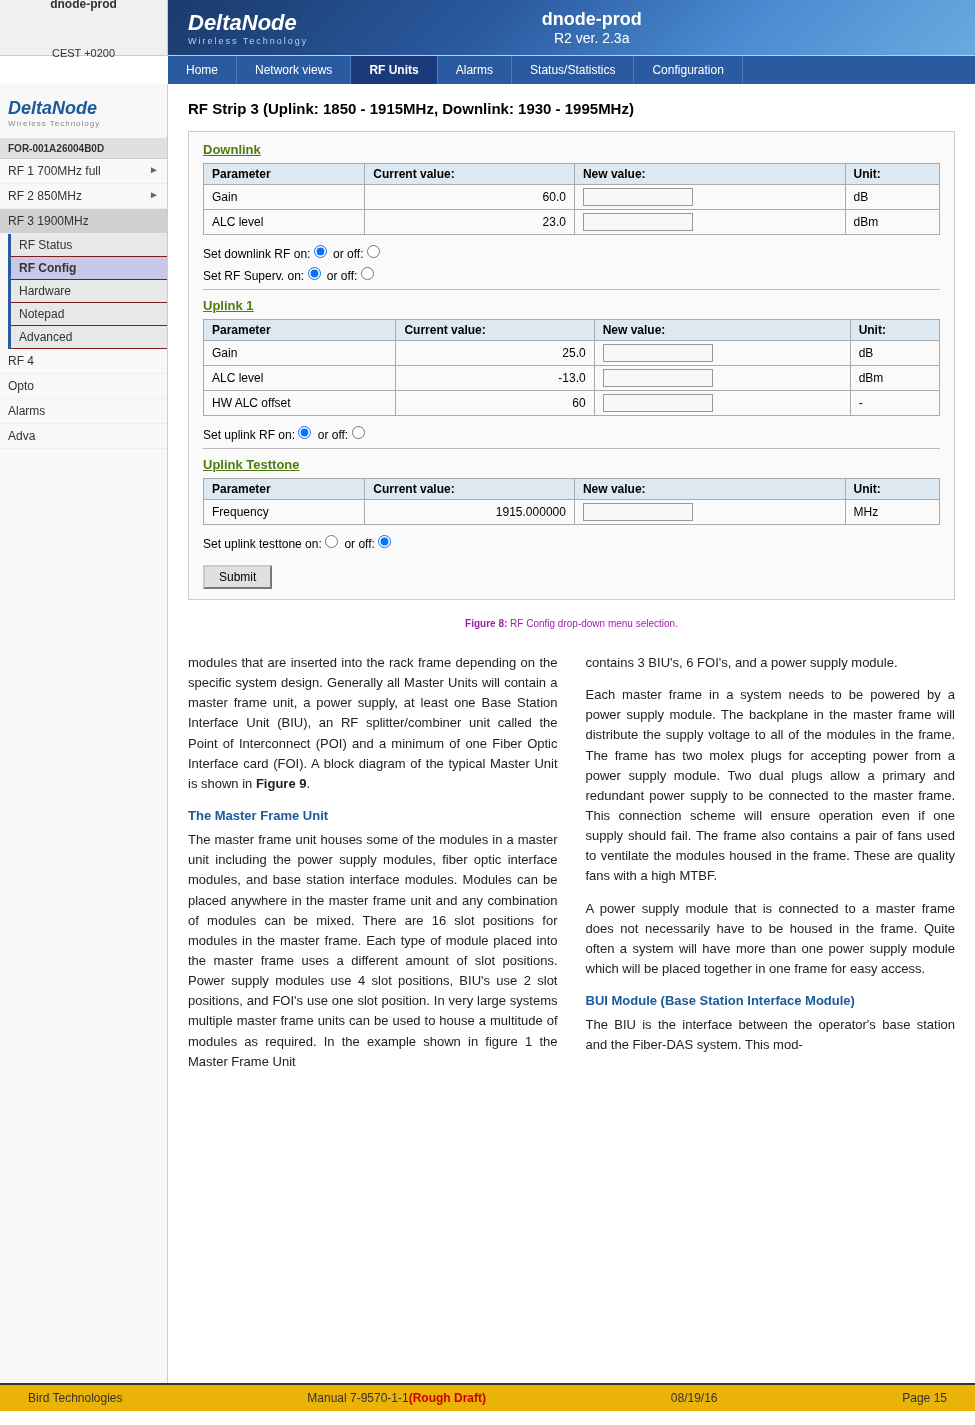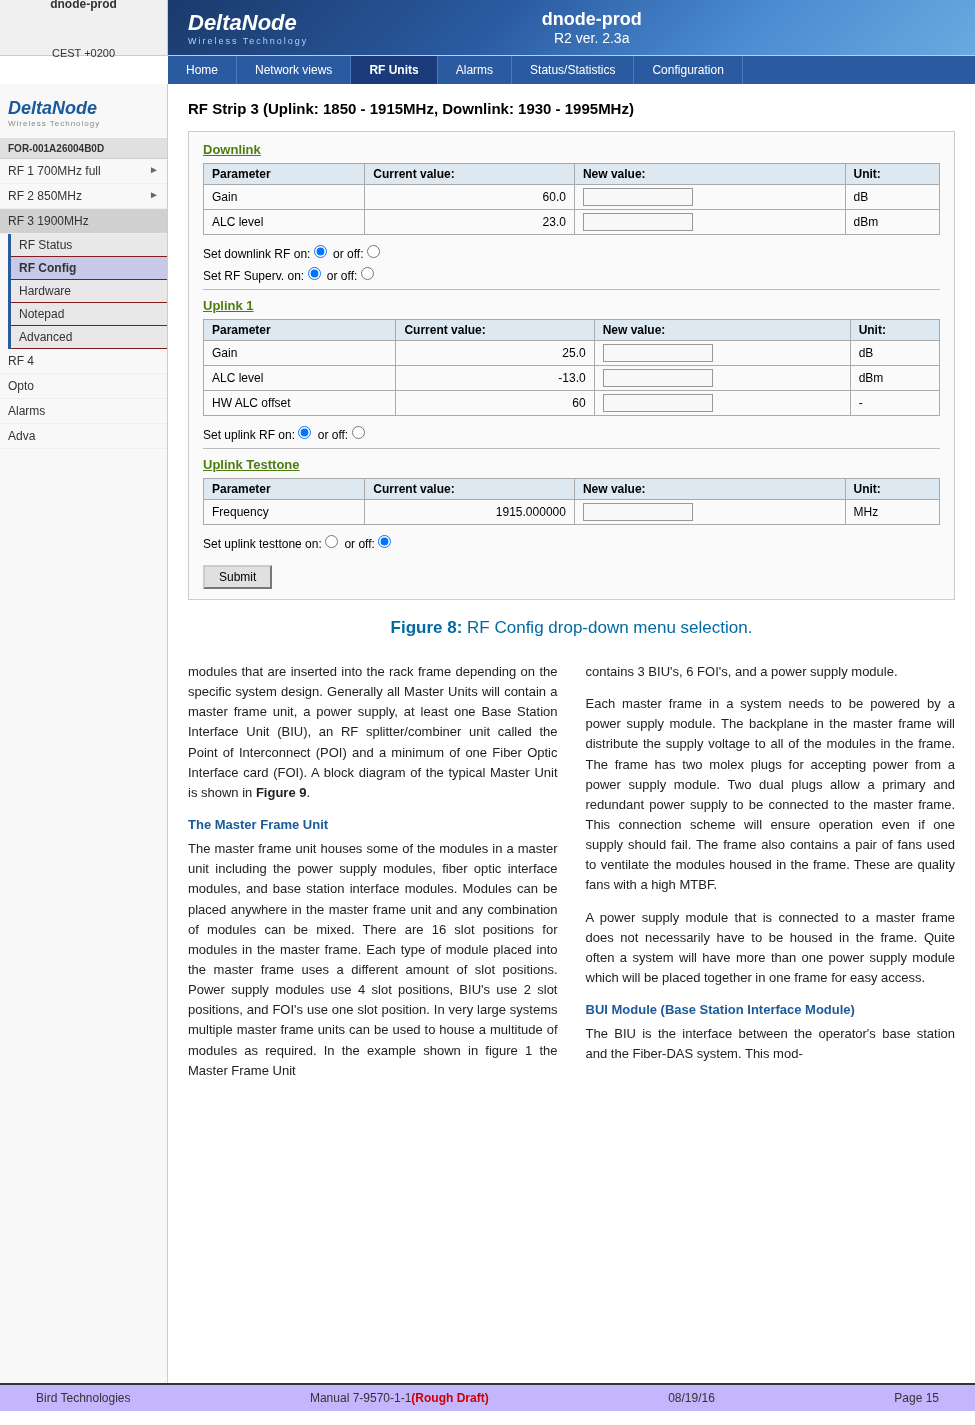--- a/index.html
+++ b/index.html
@@ -225,22 +225,22 @@
       padding: 3px 14px;
       font-size: 12px;
       cursor: pointer;
       margin-top: 8px;
     }
 
     
     .figure-caption {
       text-align: center;
       margin: 18px 0 24px 0;
-      font-size: 17px;
-      color: #0369a1;
+      font-size: 10px;
+      color: #a21caf;
     }
     .figure-caption strong {
       font-weight: bold;
     }
 
     
     .text-body {
       display: flex;
       gap: 28px;
       margin-top: 10px;
@@ -262,25 +262,25 @@
       margin-bottom: 4px;
     }
     .bold-ref {
       font-weight: bold;
     }
 
     
     .footer {
       display: flex;
       justify-content: space-between;
-      padding: 6px 36px;
+      padding: 6px 28px;
       border-top: 2px solid #333;
       font-size: 12px;
       color: #333;
-      background: #c4b5fd;
+      background: #eab308;
       margin-top: auto;
     }
     .footer .draft {
       color: #cc0000;
       font-weight: bold;
     }
 
     
     .screenshot-wrapper {
       width: 975px;

